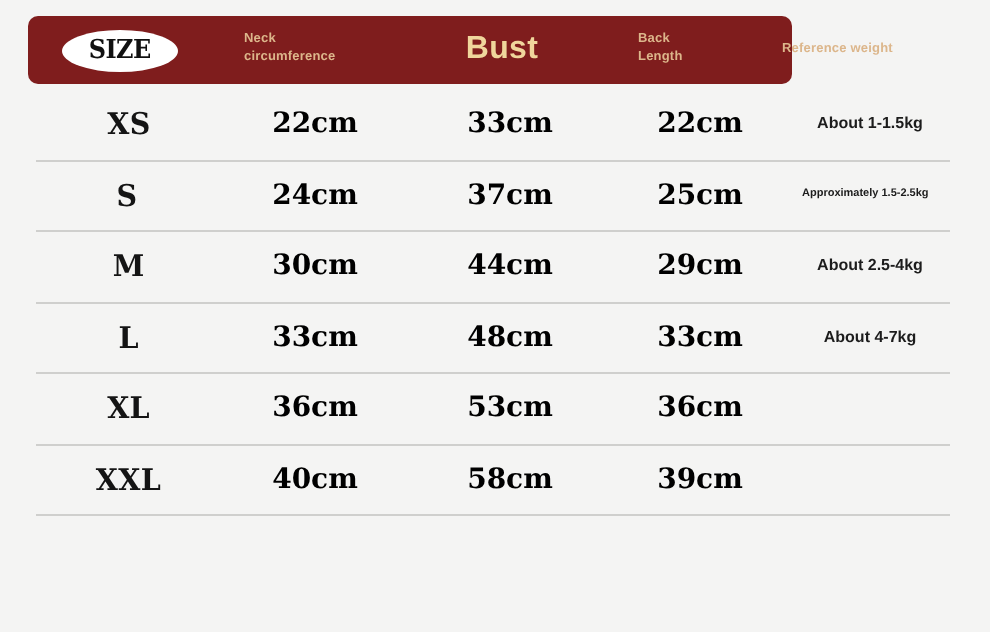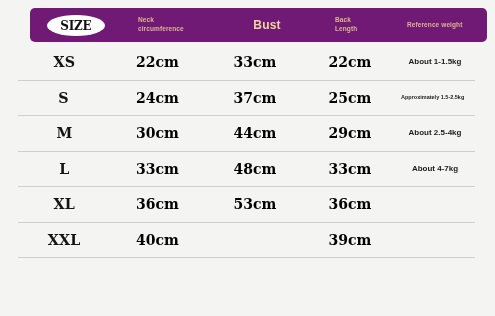--- a/index.html
+++ b/index.html
@@ -17,25 +17,25 @@
   #chart {
     position: relative;
     width: 495px;
     height: 316px;
     background: #f4f4f3;
   }
 
   
   .header-bar {
     position: absolute;
-    left: 30px;
+    left: 14px;
     top: 8px;
-    width: 457px;
+    width: 382px;
     height: 34px;
-    background: #701a75;
+    background: #7f1d1d;
     border-radius: 5px;
     box-sizing: border-box;
   }
   .header-cell {
     position: absolute;
     top: 0;
     height: 34px;
     display: flex;
     align-items: center;
     justify-content: center;
@@ -50,21 +50,21 @@
   .hdr-label-small {
     color: #dcb68b;
     font-size: 6.5px;
     font-weight: bold;
     line-height: 1.35;
     letter-spacing: 0.1px;
     text-align: left;
   }
   .hdr-label-bust {
     color: #f0d69c;
-    font-size: 12px;
+    font-size: 16px;
     font-weight: bold;
     letter-spacing: 0.2px;
   }
 
   
   .size-badge {
     width: 58px;
     height: 21px;
     background: #ffffff;
     border-radius: 50%;
@@ -259,19 +259,22 @@
           <span class="meas-text">36cm</span>
         </div>
       </div>
       <div class="row">
         <div class="cell c-size">
           <span class="size-text">XXL</span>
         </div>
         <div class="cell c-neck">
           <span class="meas-text">40cm</span>
         </div>
+        <div class="cell c-bust">
+          <span class="meas-text">58cm</span>
+        </div>
         <div class="cell c-back">
           <span class="meas-text">39cm</span>
         </div>
       </div>
     </div>
 
 </div>
 
 </body></html>

